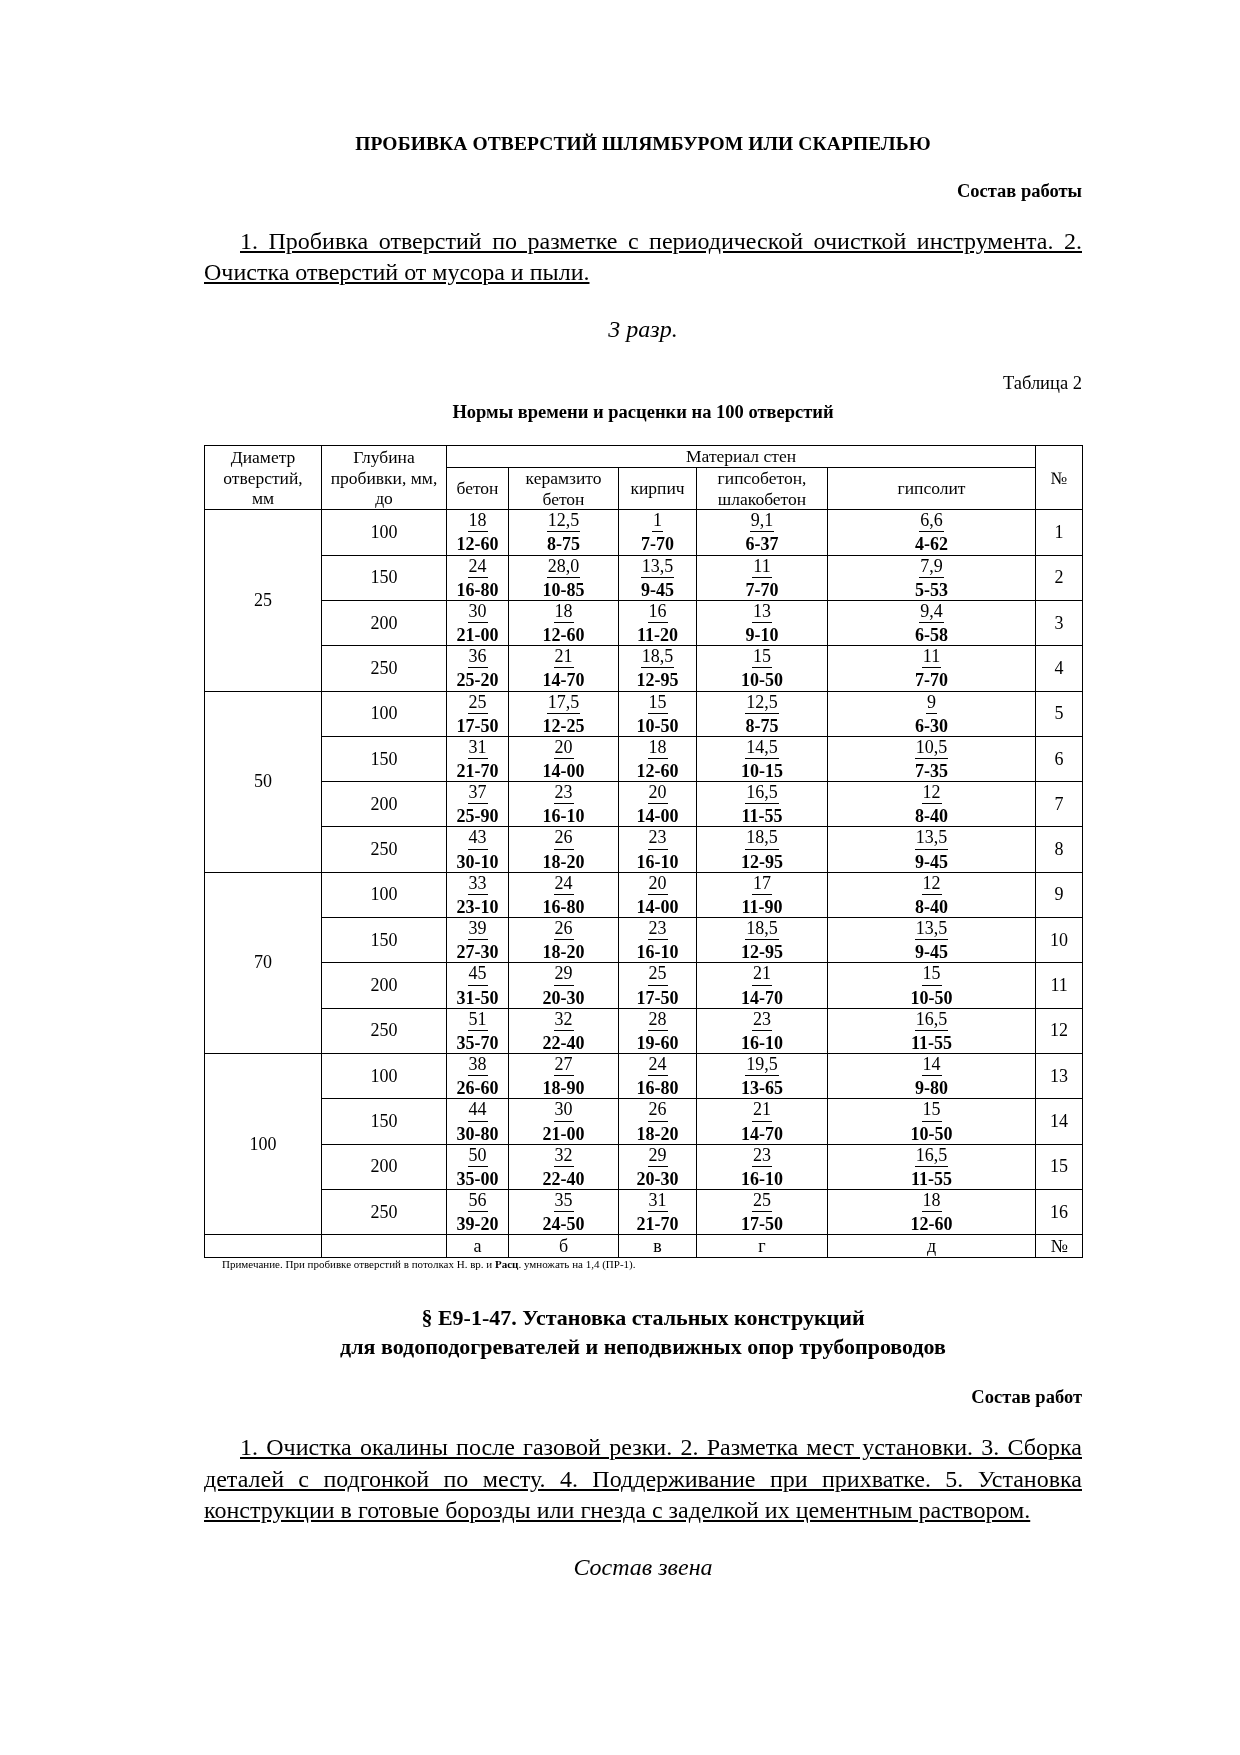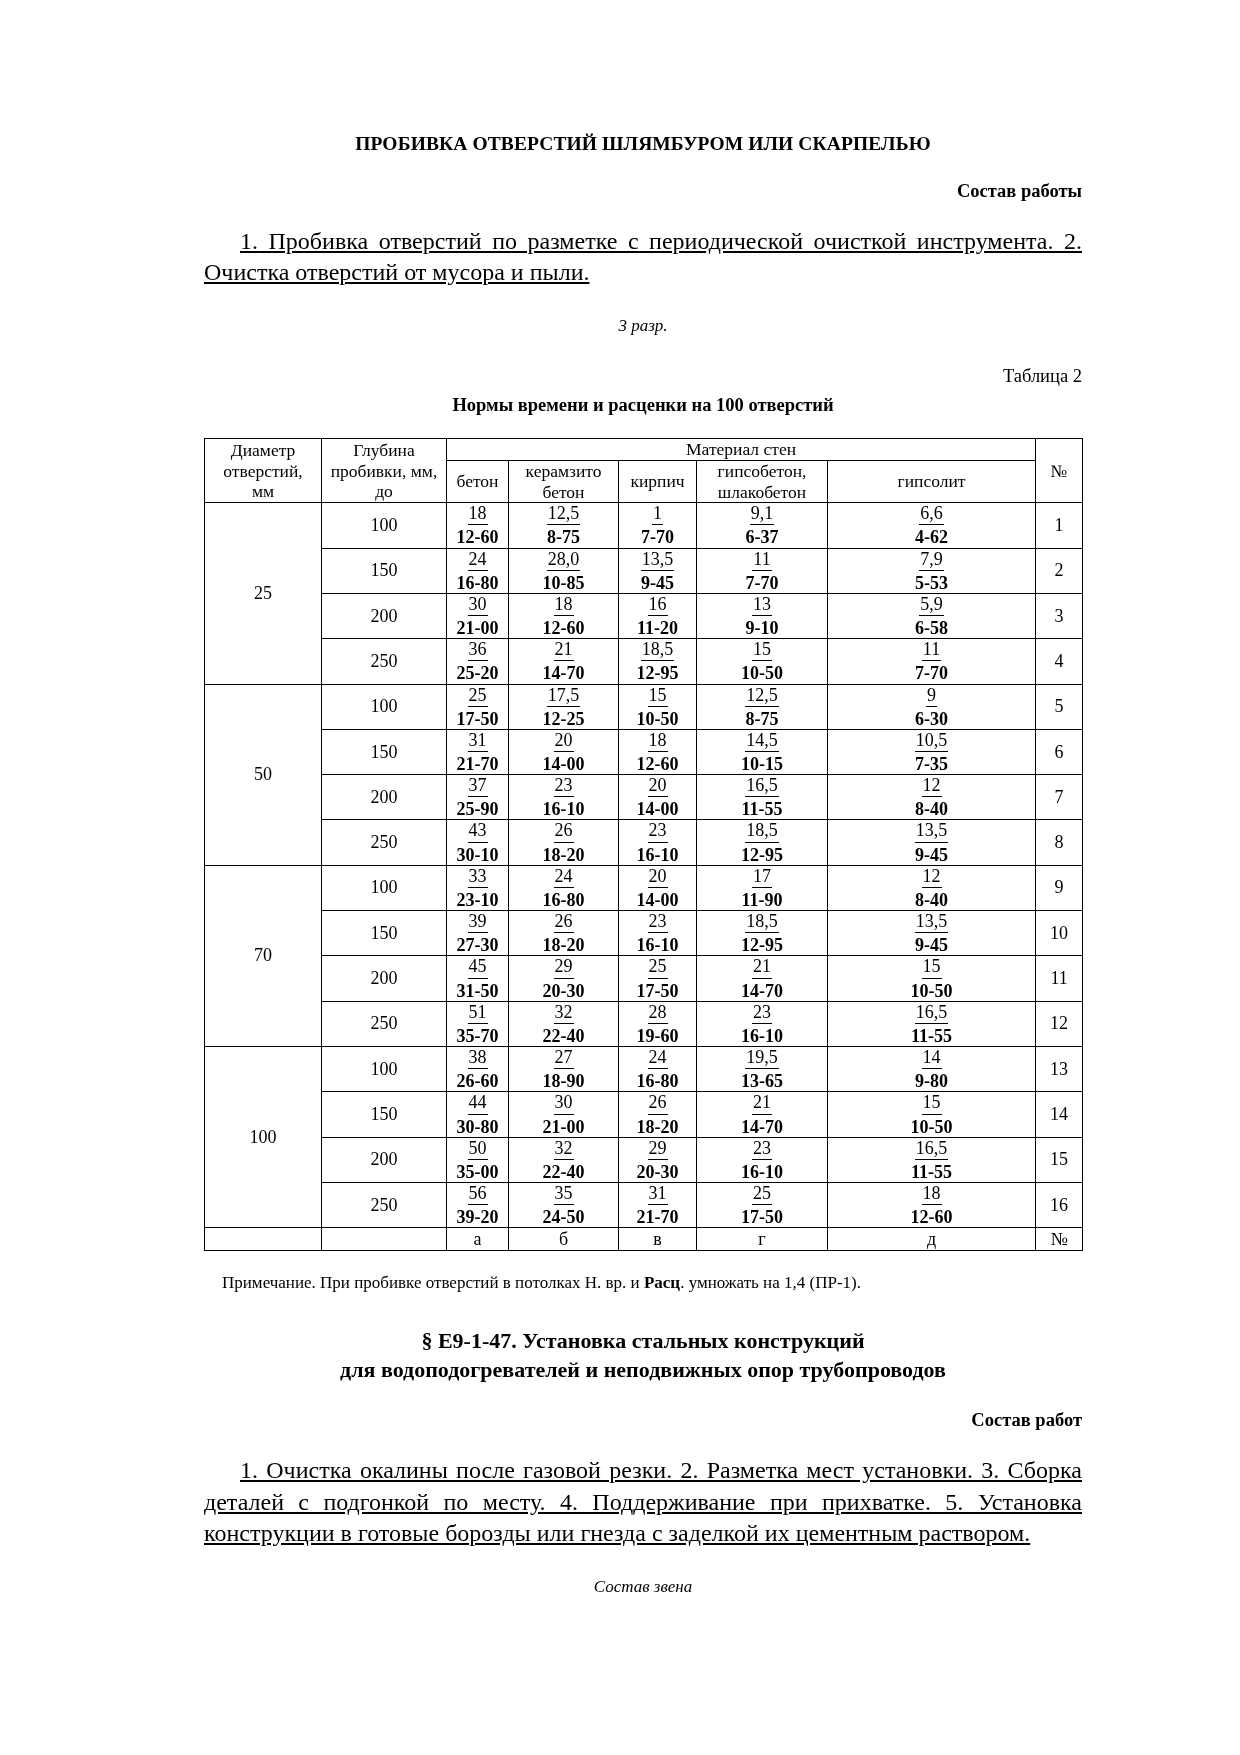--- a/index.html
+++ b/index.html
@@ -39,21 +39,21 @@
     text-align: justify;
     text-align-last: left;
     text-indent: 36px;
     line-height: 1.30;
     margin-top: 24px;
     text-decoration: underline;
   }
   .centered-italic {
     text-align: center;
     font-style: italic;
-    font-size: 17px;
+    font-size: 24px;
     margin-top: 28px;
   }
   .table-label {
     text-align: right;
     font-size: 18.5px;
     margin-top: 30px;
   }
   .table-title {
     text-align: center;
     font-weight: bold;
@@ -110,22 +110,21 @@
     font-weight: bold;
     font-size: 18px;
     margin-top: 2px;
   }
   .letter-row td {
     font-size: 18px;
     padding: 3px 2px 4px 2px;
     height: 22px;
   }
   .note {
-    font-size: 17px;
-    margin-top: 22px;
+    font-size: 11px;
     padding-left: 18px;
   }
   .note b { font-weight: bold; }
   .para-title-2 {
     text-align: center;
     font-weight: bold;
     font-size: 22px;
     line-height: 1.32;
     margin-top: 33px;
   }
@@ -206,21 +205,21 @@
           <td class="frac"><span class="top">11</span><span class="bot">7-70</span></td>
           <td class="frac"><span class="top">7,9</span><span class="bot">5-53</span></td>
           <td class="num-cell">2</td>
         </tr>
         <tr>
           <td class="depth-cell">200</td>
           <td class="frac"><span class="top">30</span><span class="bot">21-00</span></td>
           <td class="frac"><span class="top">18</span><span class="bot">12-60</span></td>
           <td class="frac"><span class="top">16</span><span class="bot">11-20</span></td>
           <td class="frac"><span class="top">13</span><span class="bot">9-10</span></td>
-          <td class="frac"><span class="top">5,9</span><span class="bot">6-58</span></td>
+          <td class="frac"><span class="top">9,4</span><span class="bot">6-58</span></td>
           <td class="num-cell">3</td>
         </tr>
         <tr>
           <td class="depth-cell">250</td>
           <td class="frac"><span class="top">36</span><span class="bot">25-20</span></td>
           <td class="frac"><span class="top">21</span><span class="bot">14-70</span></td>
           <td class="frac"><span class="top">18,5</span><span class="bot">12-95</span></td>
           <td class="frac"><span class="top">15</span><span class="bot">10-50</span></td>
           <td class="frac"><span class="top">11</span><span class="bot">7-70</span></td>
           <td class="num-cell">4</td>

